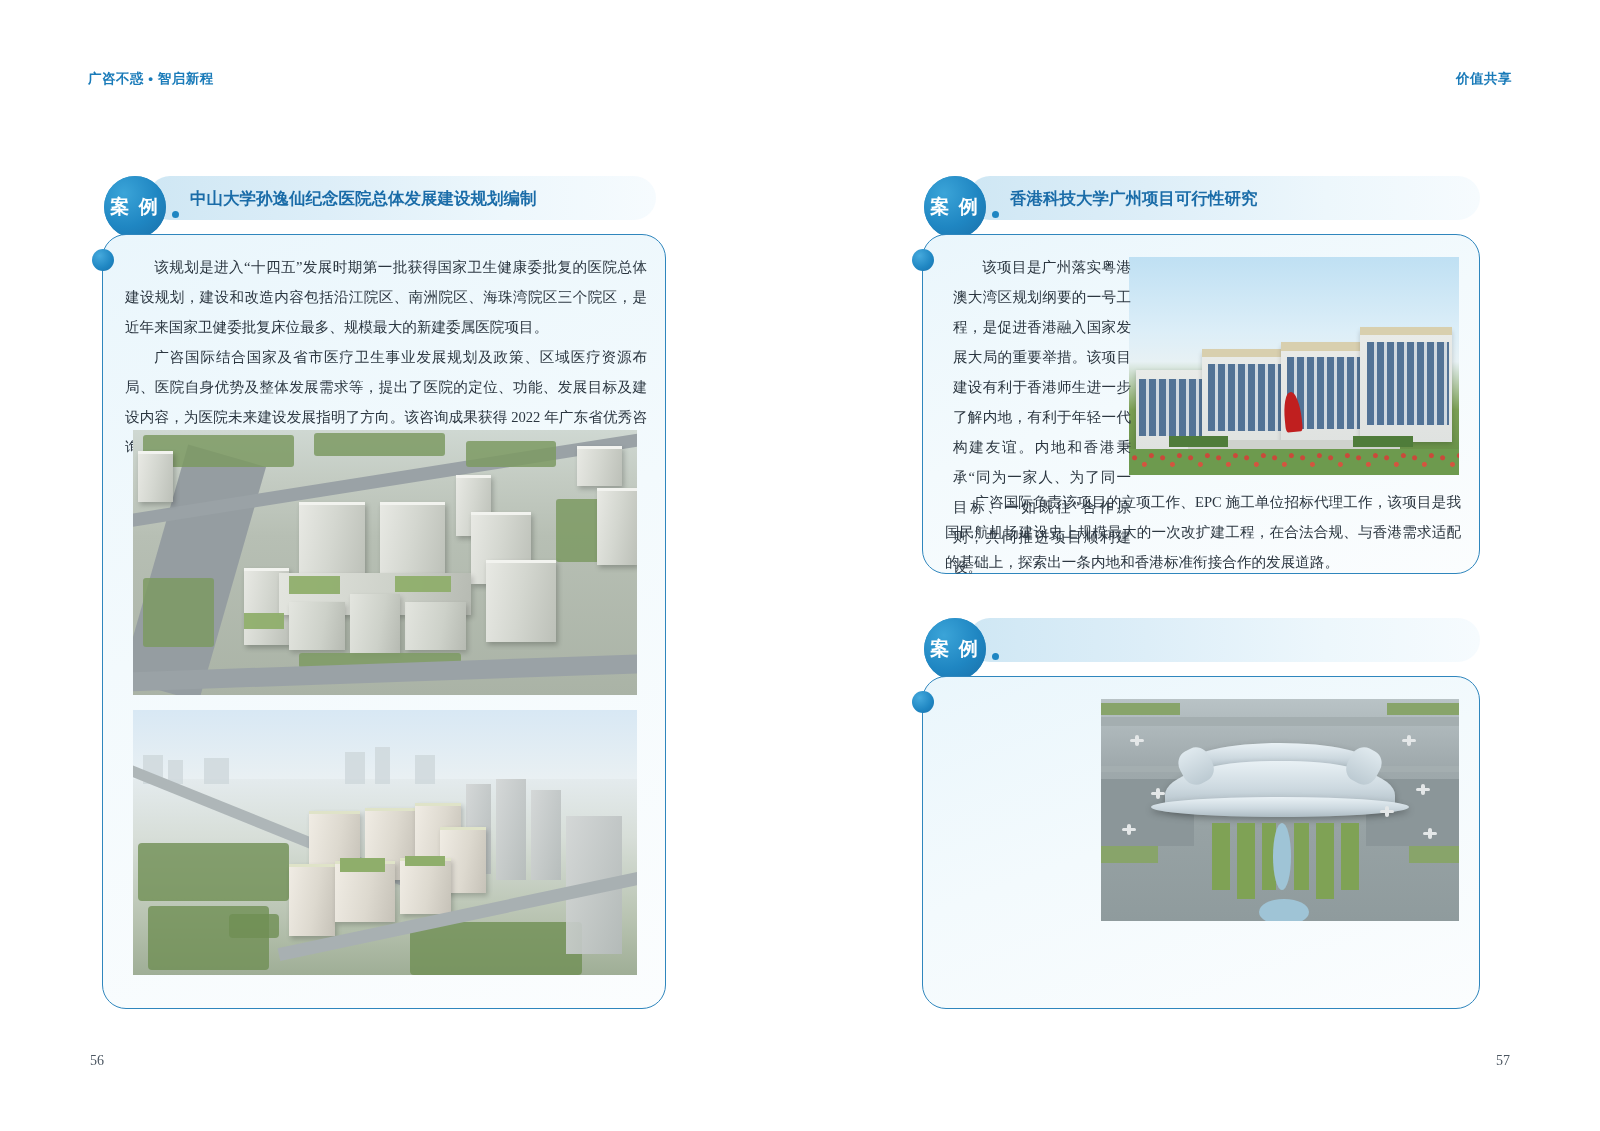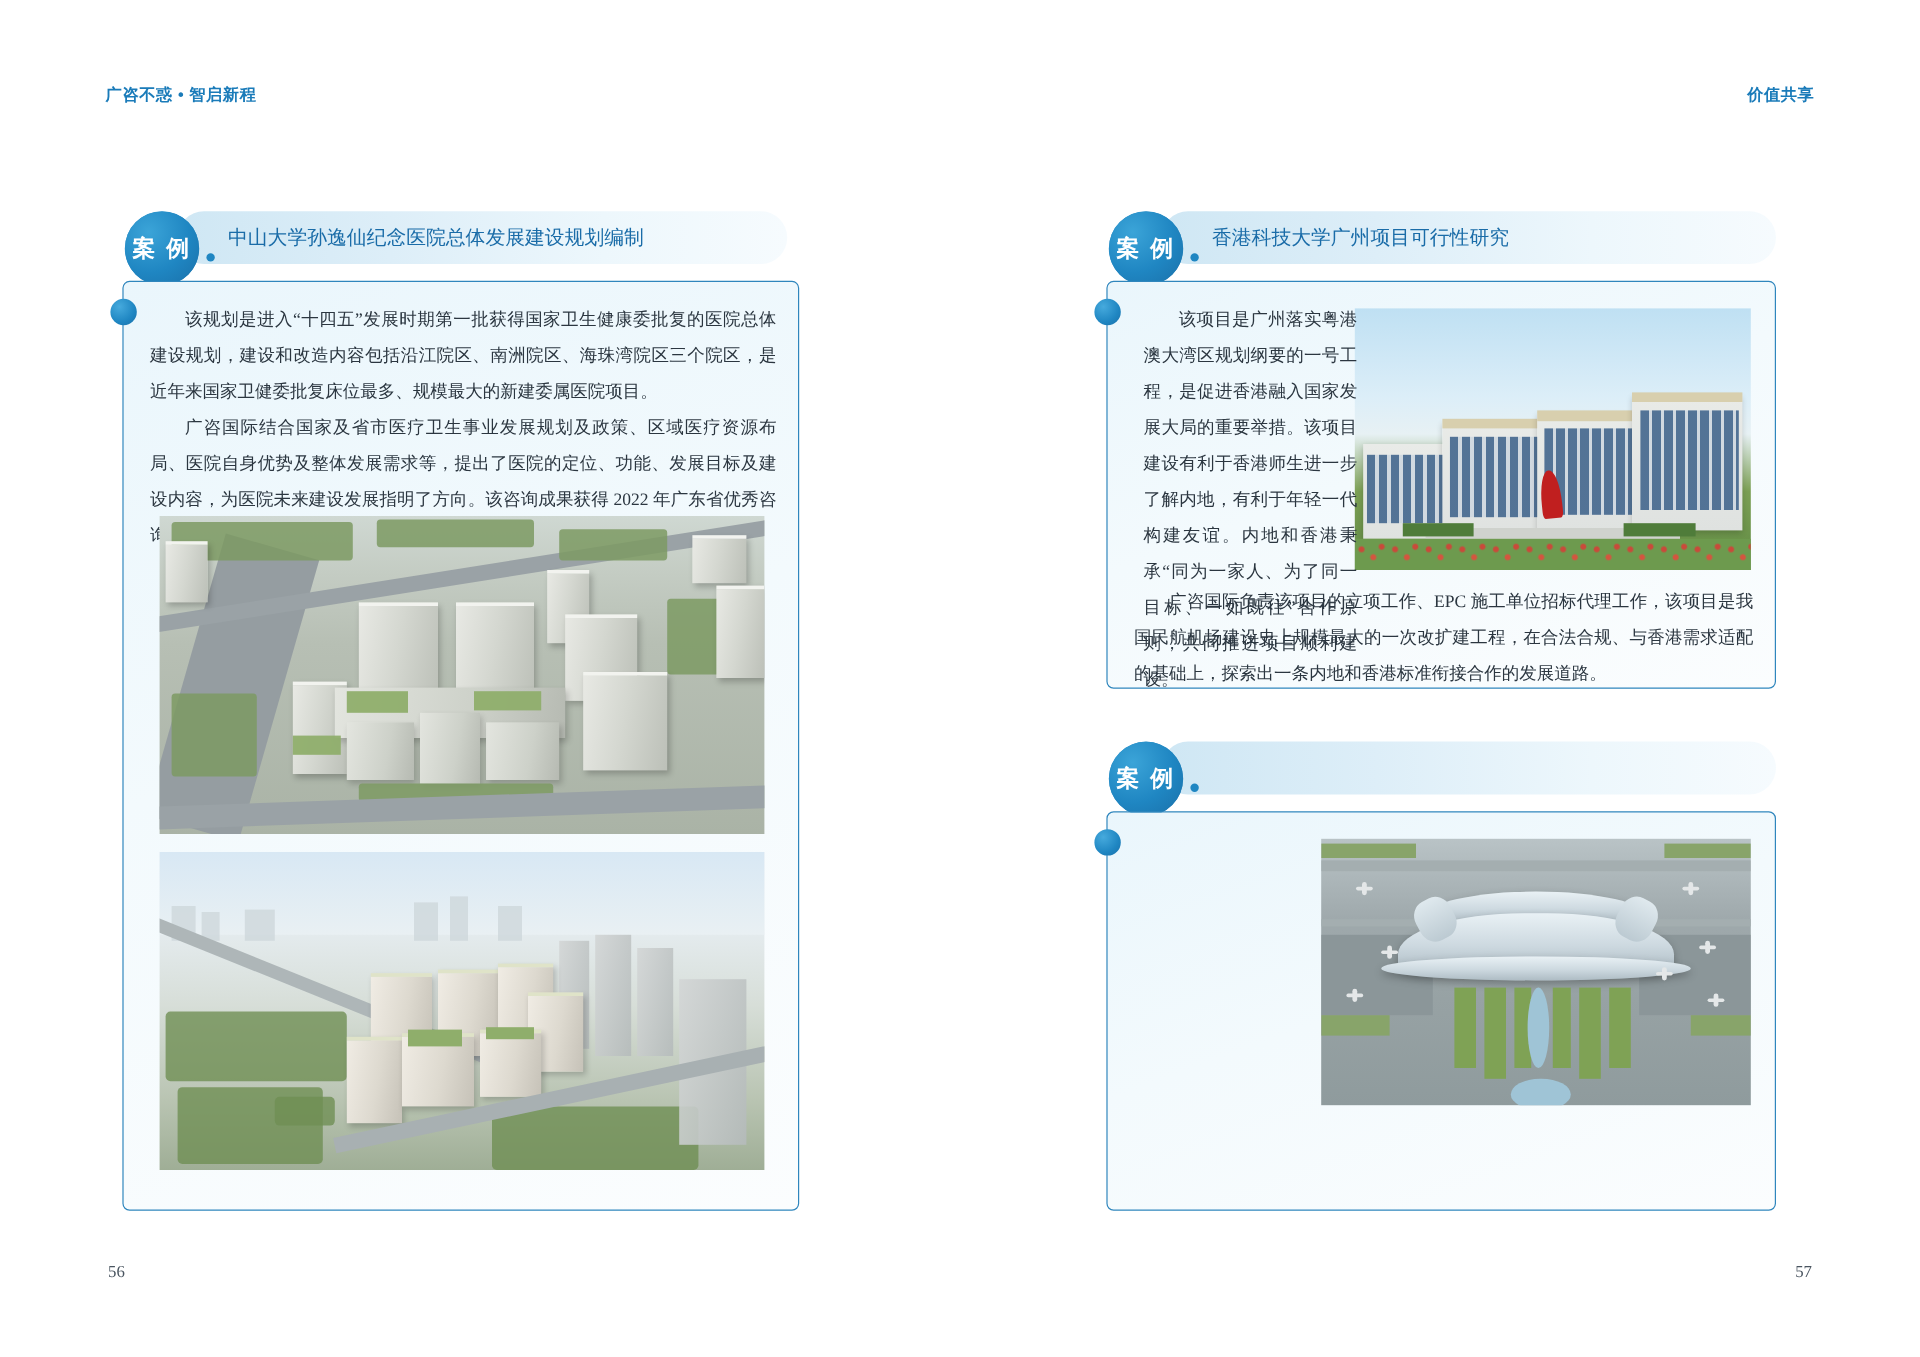--- a/index.html
+++ b/index.html
@@ -86,30 +86,30 @@
     border-radius: 50%;
     background: #1f86c2;
   }
   .case-head .title {
     position: absolute;
     left: 94px;
     top: 0;
     height: 44px;
     line-height: 44px;
     font-size: 16.5px;
-    font-weight: normal;
+    font-weight: bold;
     color: #1a6ca8;
     white-space: nowrap;
   }
 
   
   .panel {
     position: absolute;
     border: 1.6px solid #2f86bd;
-    border-radius: 6px;
+    border-radius: 24px;
     background: linear-gradient(160deg, #eaf6fc 0%, #f3fafd 45%, #fbfdfe 100%);
     box-sizing: border-box;
   }
   .panel .nub {
     position: absolute;
     left: -11px;
     top: 14px;
     width: 22px;
     height: 22px;
     border-radius: 50%;

